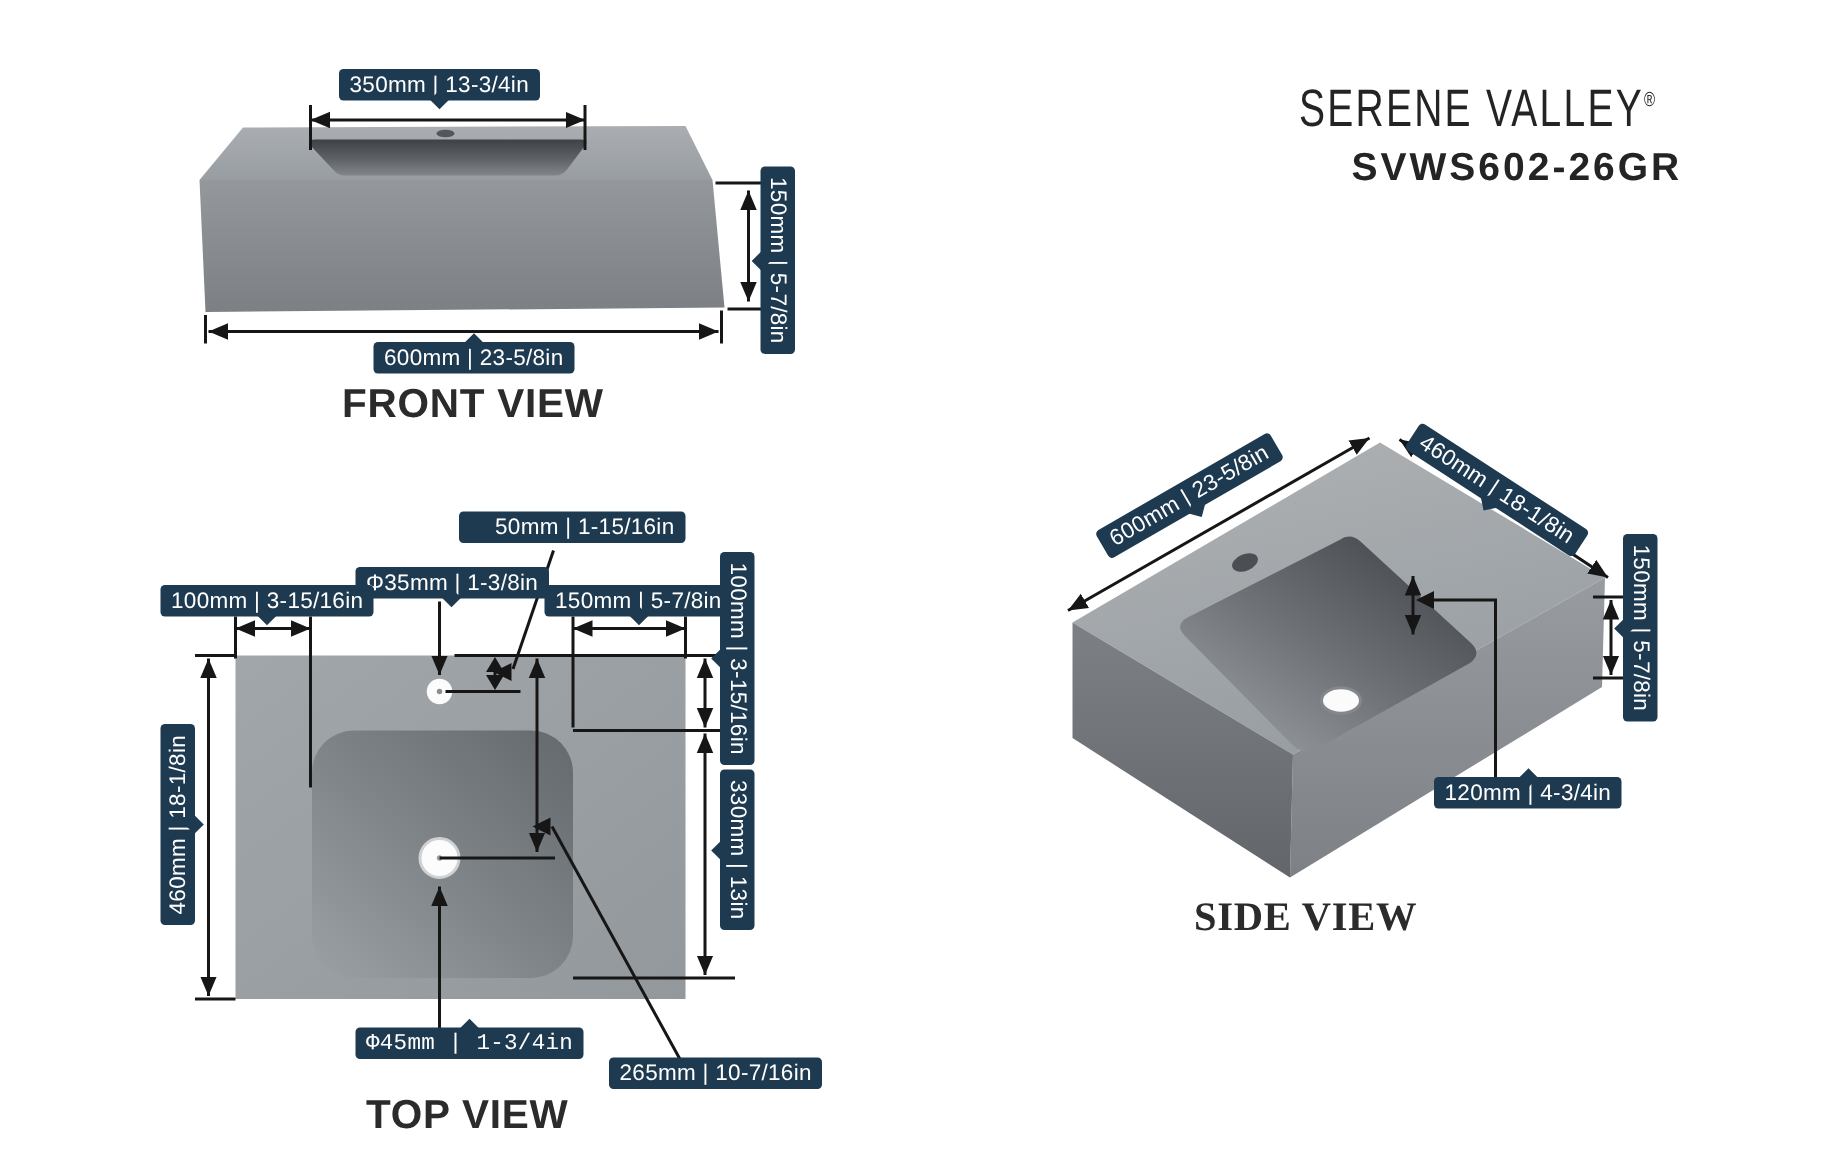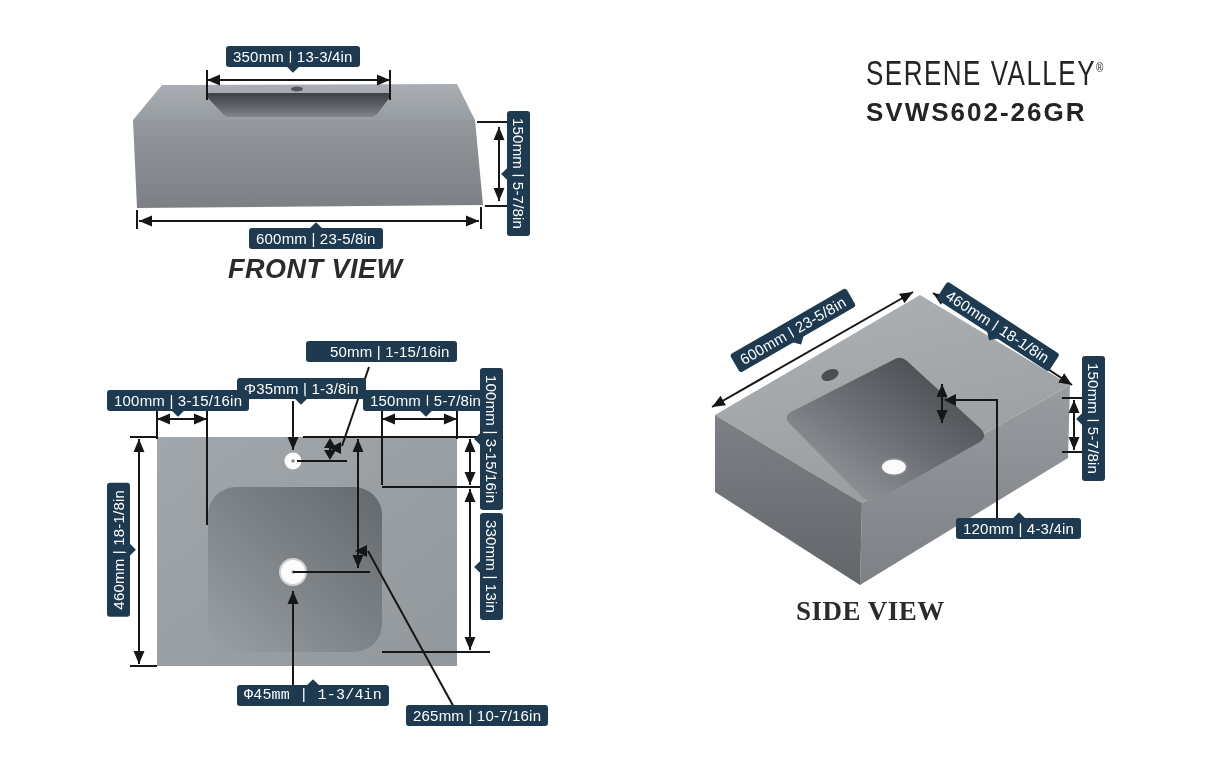--- a/index.html
+++ b/index.html
@@ -22,21 +22,21 @@
   .tl::after{left:-4px;top:50%;transform:translateY(-50%) rotate(45deg);}
 
   .vtitle{position:absolute;font:700 27px/30px "Liberation Sans",sans-serif;
           color:#2b2b2b;letter-spacing:.5px;z-index:6;}
 
   #brand{position:absolute;left:866px;top:48px;color:#1f1f1f;}
   #brand .logo{display:block;font:400 26px/30px "Liberation Sans",sans-serif;
                letter-spacing:1.5px;transform:scaleY(1.35);transform-origin:left top;color:#242424;}
   #brand .logo sup{font-size:10px;letter-spacing:0;}
   #brand .model{display:block;margin-top:16px;font:700 26px/28px "Liberation Sans",sans-serif;
-                letter-spacing:2px;color:#242424;}
+                letter-spacing:2px;color:#242424;margin-left:35px;}
 </style>
 </head>
 <body>
 
 <div id="canvas">
 
   <svg style="left:120px;top:70px;" width="420" height="165" viewBox="0 0 420 165">
     <defs>
       <linearGradient id="fTop" x1="0" y1="0" x2="0" y2="1">
         <stop offset="0" stop-color="#aaaeb2"></stop>
@@ -71,21 +71,21 @@
       <line x1="19" y1="151" x2="359" y2="151" marker-start="url(#f-s)" marker-end="url(#f-e)"></line>
       <line x1="357" y1="52" x2="407" y2="52"></line>
       <line x1="365" y1="136" x2="407" y2="136"></line>
       <line x1="379" y1="57" x2="379" y2="131" marker-start="url(#f-s)" marker-end="url(#f-e)"></line>
     </g>
   </svg>
 
   <div class="dim td" style="left:226px;top:46px;">350mm | 13-3/4in</div>
   <div class="dim vd tl" style="left:507px;top:111px;">150mm | 5-7/8in</div>
   <div class="dim tu" style="left:249px;top:228px;">600mm | 23-5/8in</div>
-  <div class="vtitle" style="left:228px;top:254px;font-style:italic;">FRONT VIEW</div>
+  <div class="vtitle" style="left:228px;top:254px;">FRONT VIEW</div>
 
   <div id="brand">
     <span class="logo"><span>SERENE VALLEY</span><sup>®</sup></span>
     <span class="model">SVWS602-26GR</span>
   </div>
 
   <svg style="left:125px;top:335px;" width="400" height="405" viewBox="0 0 400 405">
     <defs>
       <linearGradient id="tSurf" x1="0" y1="0" x2="1" y2="1">
         <stop offset="0" stop-color="#a1a6aa"></stop>
@@ -152,20 +152,21 @@
 
   <div class="dim" style="left:306px;top:341px;padding-left:24px;">50mm | 1-15/16in</div>
   <div class="dim td" style="left:237px;top:378px;">Φ35mm | 1-3/8in</div>
   <div class="dim td" style="left:107px;top:390px;">100mm | 3-15/16in</div>
   <div class="dim td" style="left:363px;top:390px;">150mm | 5-7/8in</div>
   <div class="dim vd tl" style="left:480px;top:368px;">100mm | 3-15/16in</div>
   <div class="dim vd tl" style="left:480px;top:513px;">330mm | 13in</div>
   <div class="dim vu tl" style="left:107px;top:483px;">460mm | 18-1/8in</div>
   <div class="dim tu" style="left:237px;top:685px;font-family:Liberation Mono, monospace;">Φ45mm | 1-3/4in</div>
   <div class="dim" style="left:406px;top:705px;">265mm | 10-7/16in</div>
+  <div class="vtitle" style="left:244px;top:728px;">TOP VIEW</div>
 
   <svg style="left:700px;top:280px;" width="430" height="330" viewBox="0 0 430 330">
     <defs>
       <linearGradient id="sTop" x1="0" y1="0" x2="0.4" y2="1">
         <stop offset="0" stop-color="#aeb2b5"></stop>
           <stop offset="1" stop-color="#999ea2"></stop>
       </linearGradient>
       <linearGradient id="sRight" x1="0" y1="0" x2="0" y2="1">
         <stop offset="0" stop-color="#989ca0"></stop>
           <stop offset="1" stop-color="#7d8185"></stop>

